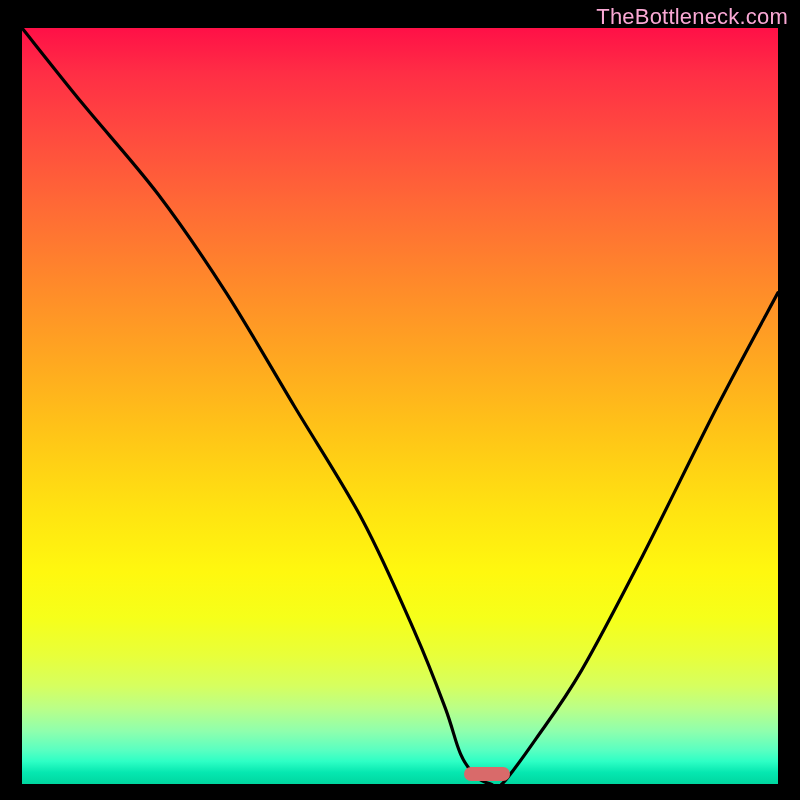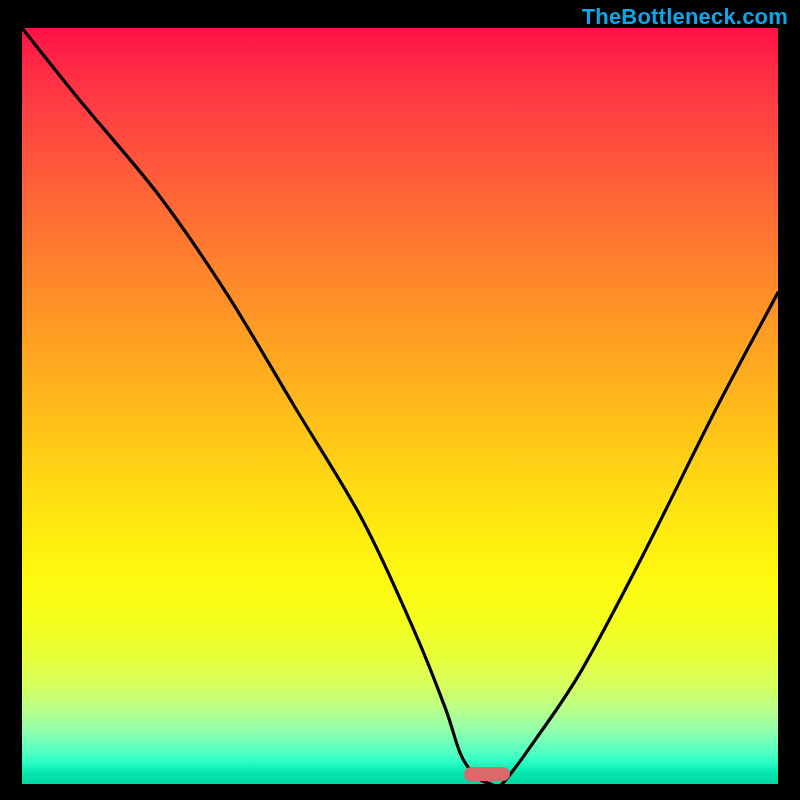--- a/index.html
+++ b/index.html
@@ -14,23 +14,23 @@
   .wrap {
     position: relative;
     width: 800px;
     height: 800px;
     background: #000;
   }
   .attribution {
     position: absolute;
     top: 4px;
     right: 12px;
-    color: #0ea5e9;
+    color: #f9a8d4;
     font-size: 22px;
-    font-weight: 700;
+    font-weight: 400;
     letter-spacing: 0.2px;
     z-index: 20;
   }
   .plot-area {
     position: absolute;
     left: 22px;
     top: 28px;
     width: 756px;
     height: 756px;
     overflow: hidden;

